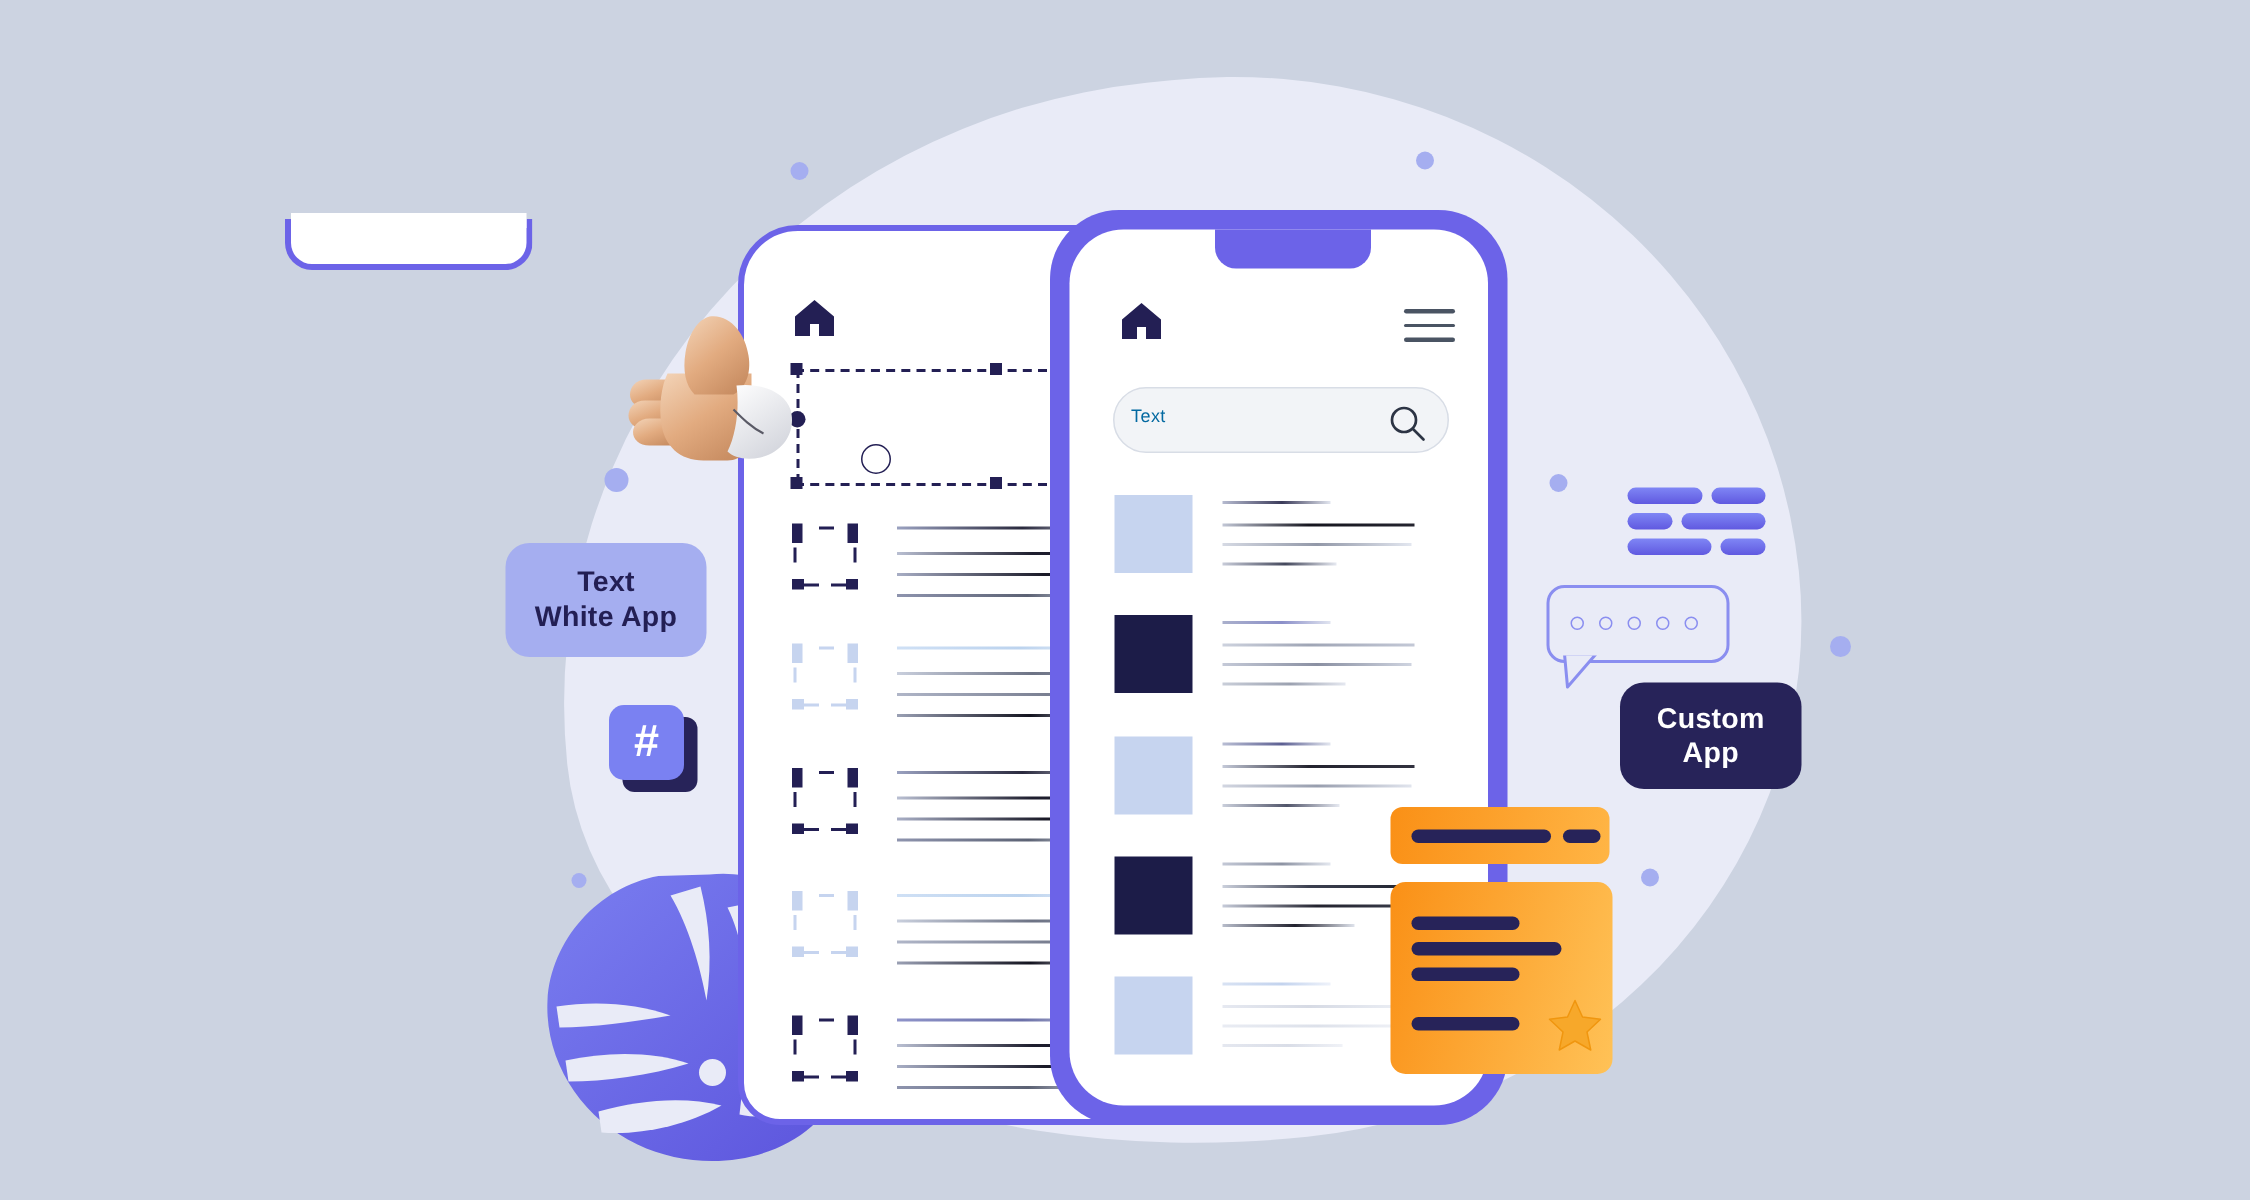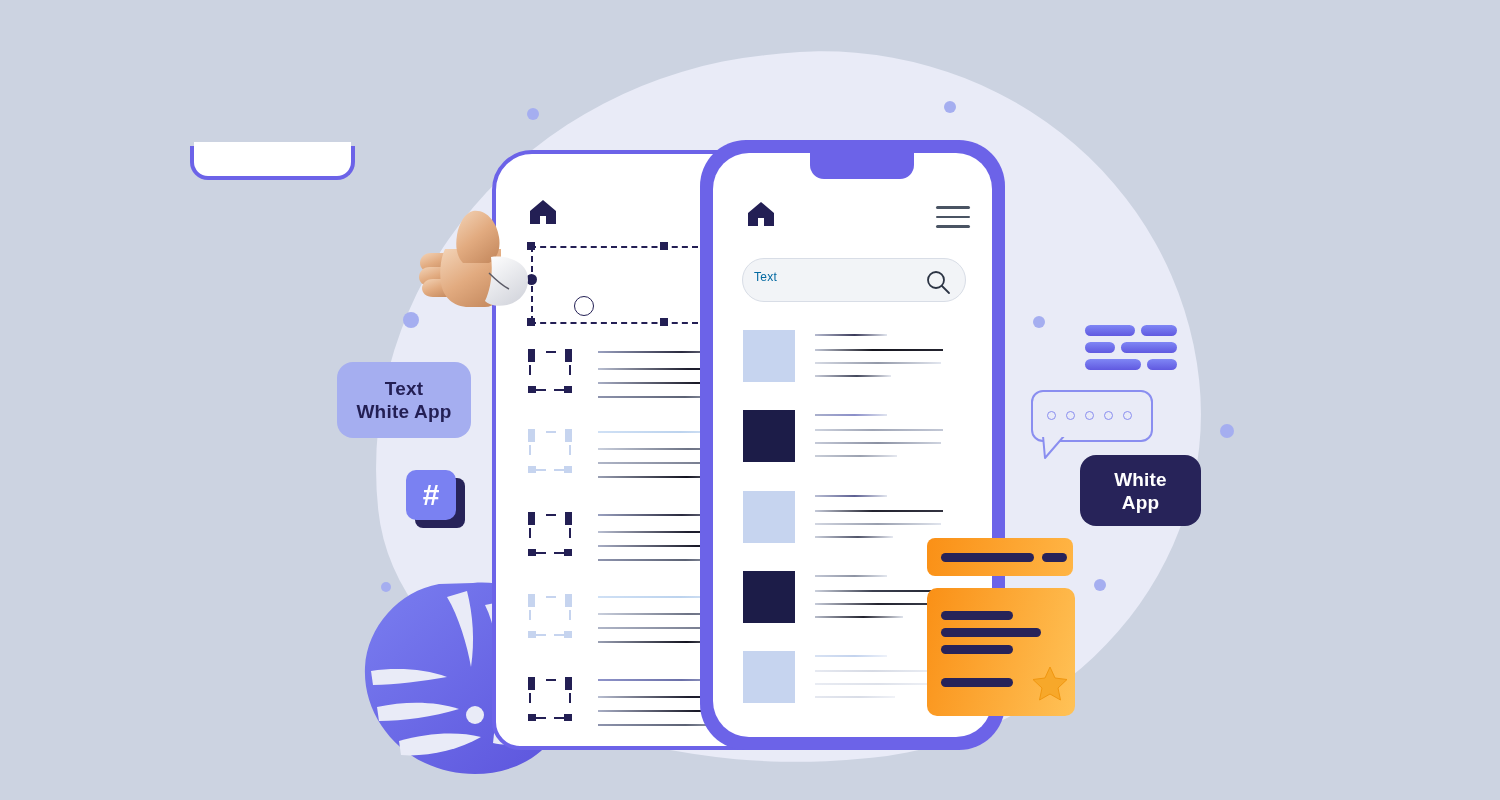--- a/index.html
+++ b/index.html
@@ -452,21 +452,21 @@
 
     <path fill="url(#cuff)" d="M76,52 C92,50 108,56 112,68 C116,82 108,96 92,100 C82,102 74,100 70,96 C76,84 78,66 76,52 Z"></path>
     <path fill="none" stroke="#5a5a66" stroke-width="1.4" d="M74,68 C80,74 86,80 94,84"></path>
   </svg>
 
   <div id="chip-white" class="abs">
     <span><span>Text</span><br><span>White App</span></span>
   </div>
 
   <div id="chip-custom" class="abs">
-    <span><span>White</span><br><span>App</span></span>
+    <span><span>Custom</span><br><span>App</span></span>
   </div>
 
   <div id="hash-shadow" class="abs"></div>
   <div id="hash-badge" class="abs">
     <span>#</span>
   </div>
 
   <div class="abs" style="left:1085px;top:325px;width:92px;height:44px;">
     <div class="bar" style="left:0;top:0;width:50px;"></div>
     <div class="bar" style="left:56px;top:0;width:36px;"></div>

